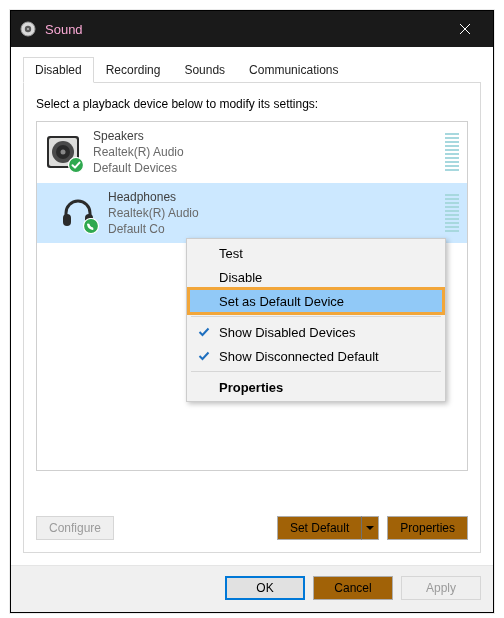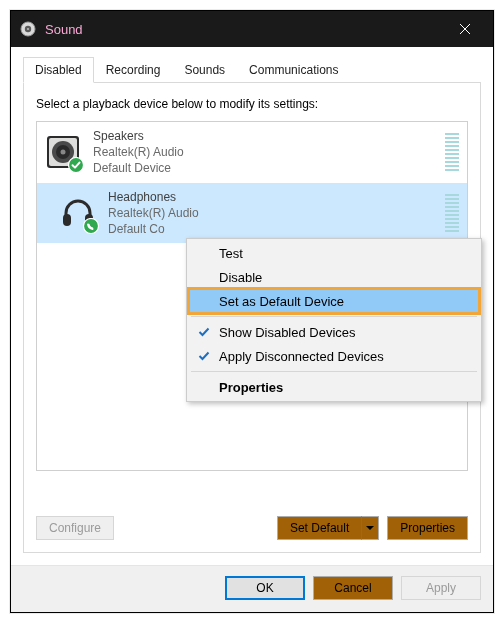--- a/index.html
+++ b/index.html
@@ -180,21 +180,21 @@
     background: #f0f0f0;
     border-top: 1px solid #e5e5e5;
   }
   .dialog-buttons .btn { width: 80px; }
 
   
   .context-menu {
     position: absolute;
     left: 175px;
     top: 191px;
-    width: 296px;
+    width: 260px;
     background: #f2f2f2;
     border: 1px solid #cccccc;
     box-shadow: 2px 2px 5px rgba(0,0,0,0.25);
     padding: 2px;
     z-index: 50;
     font-size: 13px;
   }
   .context-menu .mi {
     display: flex;
     align-items: center;
@@ -279,21 +279,21 @@
               <circle cx="18" cy="18" r="2.5" fill="#888"></circle>
             </svg>
             <svg class="badge" viewBox="0 0 16 16">
               <circle cx="8" cy="8" r="7.5" fill="#2fa84f" stroke="#fff" stroke-width="1.2"></circle>
               <path d="M4.5 8.2 L7 10.6 L11.5 5.6" stroke="#fff" stroke-width="2" fill="none" stroke-linecap="round" stroke-linejoin="round"></path>
             </svg>
           </div>
           <div class="device-info">
             <div class="device-name">Speakers</div>
             <div class="device-driver">Realtek(R) Audio</div>
-            <div class="device-status">Default Device</div>
+            <div class="device-status">Default Devices</div>
           </div>
           <div class="level-meter">
             <div class="bar"></div>
               <div class="bar"></div>
               <div class="bar"></div>
               <div class="bar"></div>
               <div class="bar"></div>
             <div class="bar"></div>
               <div class="bar"></div>
               <div class="bar"></div>
@@ -369,21 +369,21 @@
             </svg>
         </span>
         <span>Show Disabled Devices</span>
       </div>
       <div class="mi">
         <span class="check">
           <svg width="12" height="12" viewBox="0 0 12 12">
               <path d="M1.5 6 L4.5 9 L10.5 2.5" stroke="#1e6fbf" stroke-width="2" fill="none"></path>
             </svg>
         </span>
-        <span>Apply Disconnected Devices</span>
+        <span>Show Disconnected Default</span>
       </div>
       <div class="mi sep"></div>
       <div class="mi bold">
           <span>Properties</span>
         </div>
     </div>
 
   </div>
 
   <div class="dialog-buttons">

